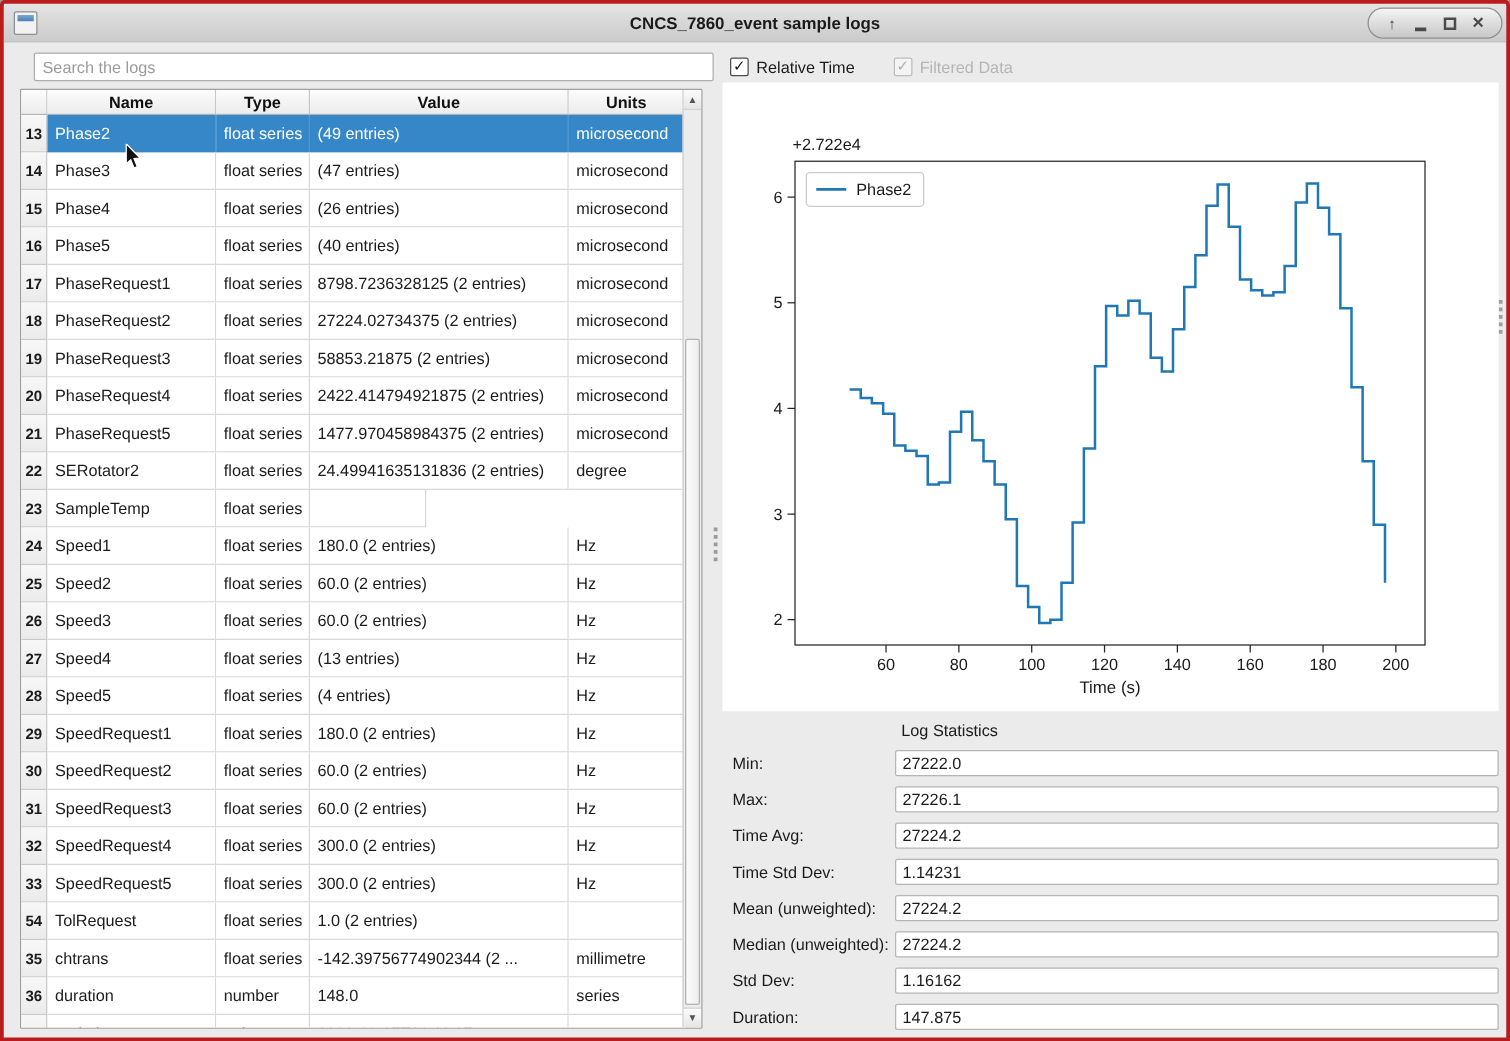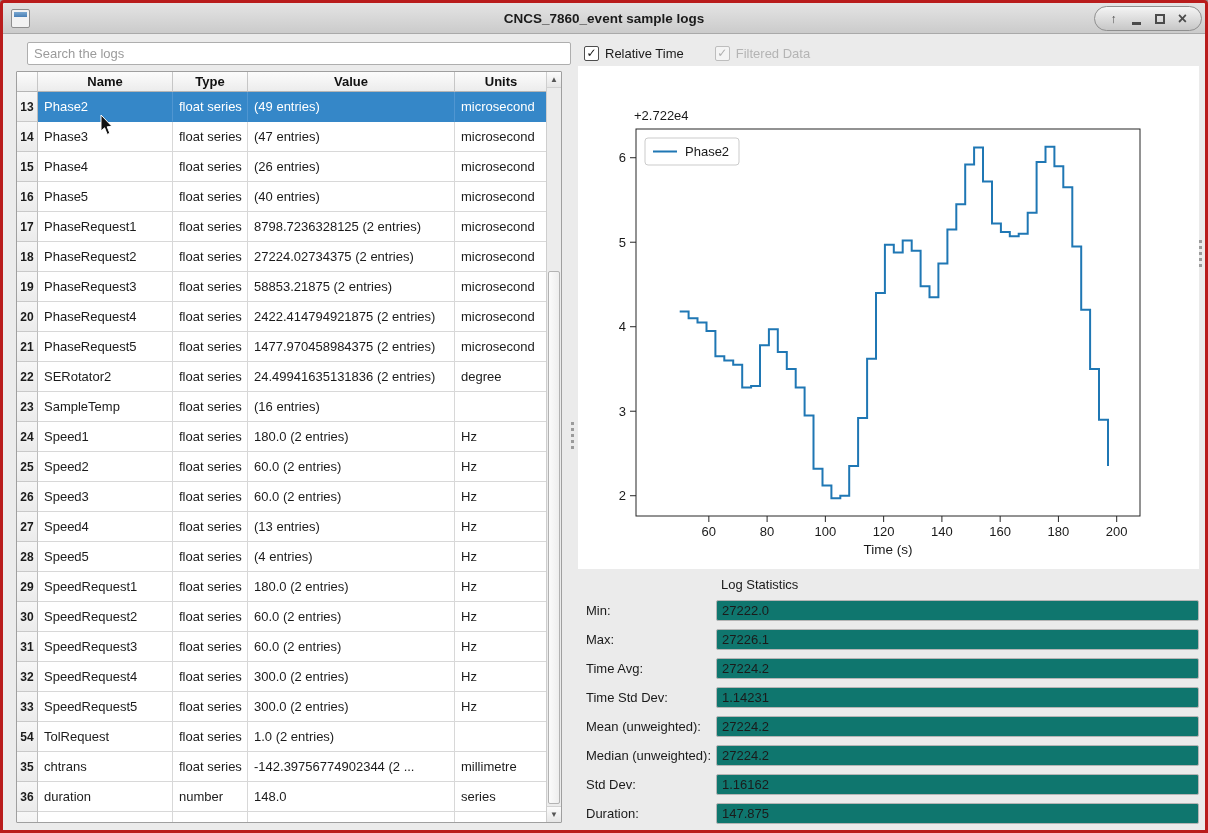--- a/index.html
+++ b/index.html
@@ -65,21 +65,21 @@
   .cb-group.disabled .cb{border-color:#bdbdbd;background:#f4f4f4;}
   .cb-group.disabled .cb .tick{color:#aeaeae;}
   .cb-group.disabled .cb-label{color:#b4b4b4;}
   .chart-panel{position:absolute;left:575px;top:63px;width:621px;height:503px;background:#fff;}
   svg text{font-family:"Liberation Sans","DejaVu Sans",sans-serif;}
   
   .stats-title{position:absolute;left:718px;top:574px;font-size:13px;color:#1a1a1a;}
   .stat-row{position:absolute;left:583px;width:613px;height:21px;display:flex;align-items:center;}
   .stat-label{font-size:13px;color:#1a1a1a;}
   .stat-input{position:absolute;left:130px;top:0;width:483px;height:21px;border:1px solid #b5b5b5;border-radius:2px;
-    background:#0f766e;font-size:13px;font-family:inherit;color:#1b1b1b;padding:0 5px;outline:none;}
+    background:#ffffff;font-size:13px;font-family:inherit;color:#1b1b1b;padding:0 5px;outline:none;}
   
   .cursor{position:absolute;left:97px;top:112px;}
 </style>
 </head>
 <body>
 
 <div class="window">
 
   <div class="titlebar">
     <div class="win-icon">
@@ -176,21 +176,20 @@
           <div class="cell num">22</div>
           <div class="cell name">SERotator2</div>
           <div class="cell type">float series</div>
           <div class="cell value">24.49941635131836 (2 entries)</div>
           <div class="cell units">degree</div>
         </div>
         <div class="trow">
           <div class="cell num">23</div>
           <div class="cell name">SampleTemp</div>
           <div class="cell type">float series</div>
-          <div class="cell value">(16 entries)</div>
           <div class="cell units"></div>
         </div>
         <div class="trow">
           <div class="cell num">24</div>
           <div class="cell name">Speed1</div>
           <div class="cell type">float series</div>
           <div class="cell value">180.0 (2 entries)</div>
           <div class="cell units">Hz</div>
         </div>
         <div class="trow">

